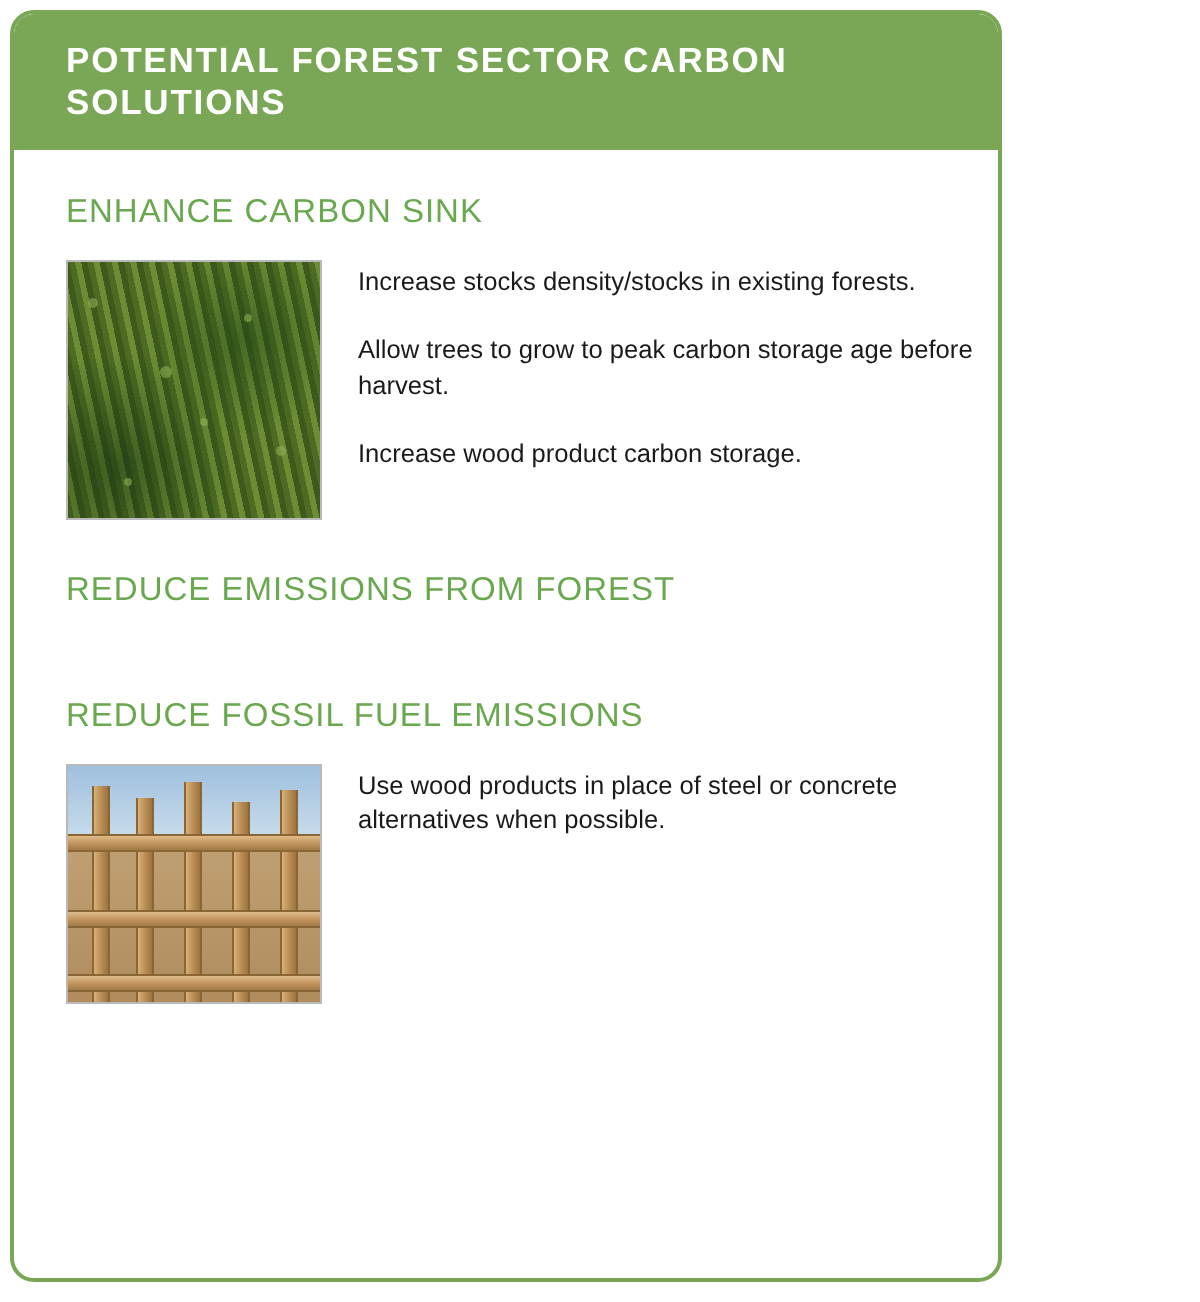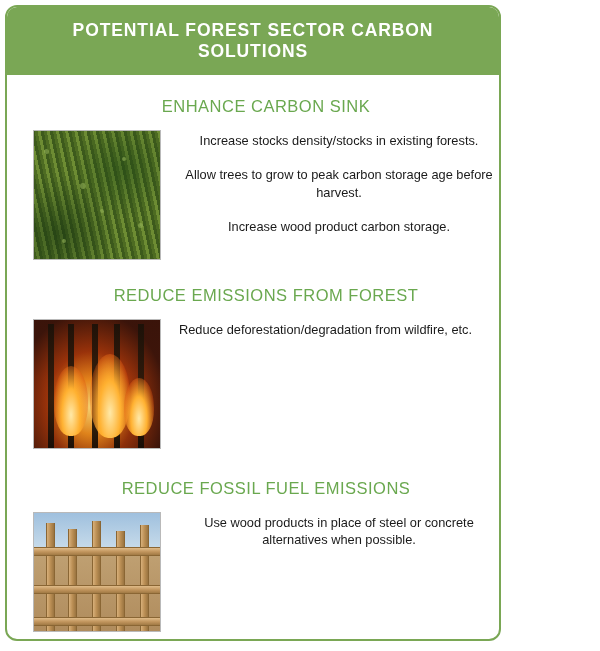--- a/index.html
+++ b/index.html
@@ -17,21 +17,20 @@
     position: absolute;
     left: 5px;
     top: 5px;
     width: 496px;
     height: 636px;
     box-sizing: border-box;
     border: 2px solid #7aa755;
     border-radius: 12px;
     background: #ffffff;
     overflow: hidden;
-    text-align: center;
   }
   .card-header {
     height: 68px;
     background: #7aa755;
     border-radius: 9px 9px 0 0;
     display: flex;
     align-items: center;
     padding: 0 26px;
     box-sizing: border-box;
   }
@@ -161,35 +160,20 @@
           <p>Allow trees to grow to peak carbon storage age before harvest.</p>
           <p>Increase wood product carbon storage.</p>
         </div>
       </div>
     </div>
 
     <div class="gap-1"></div>
 
     <div class="section">
       <div class="section-title">REDUCE EMISSIONS FROM FOREST</div>
-      <div class="section-row">
-        <div class="thumb thumb-fire">
-          <span class="trunk" style="left:14px;"></span>
-          <span class="trunk" style="left:34px;"></span>
-          <span class="trunk" style="left:58px;"></span>
-          <span class="trunk" style="left:80px;"></span>
-          <span class="trunk" style="left:104px;"></span>
-          <span class="flame" style="left:20px;top:46px;width:34px;height:70px;"></span>
-          <span class="flame" style="left:56px;top:34px;width:40px;height:84px;"></span>
-          <span class="flame" style="left:90px;top:58px;width:30px;height:58px;"></span>
-        </div>
-        <div class="bullets">
-          <p>Reduce deforestation/degradation from wildfire, etc.</p>
-        </div>
-      </div>
     </div>
 
     <div class="gap-2"></div>
 
     <div class="section">
       <div class="section-title">REDUCE FOSSIL FUEL EMISSIONS</div>
       <div class="section-row">
         <div class="thumb thumb-build">
           <span class="beam-v" style="left:12px;top:10px;height:108px;"></span>
           <span class="beam-v" style="left:34px;top:16px;height:102px;"></span>

